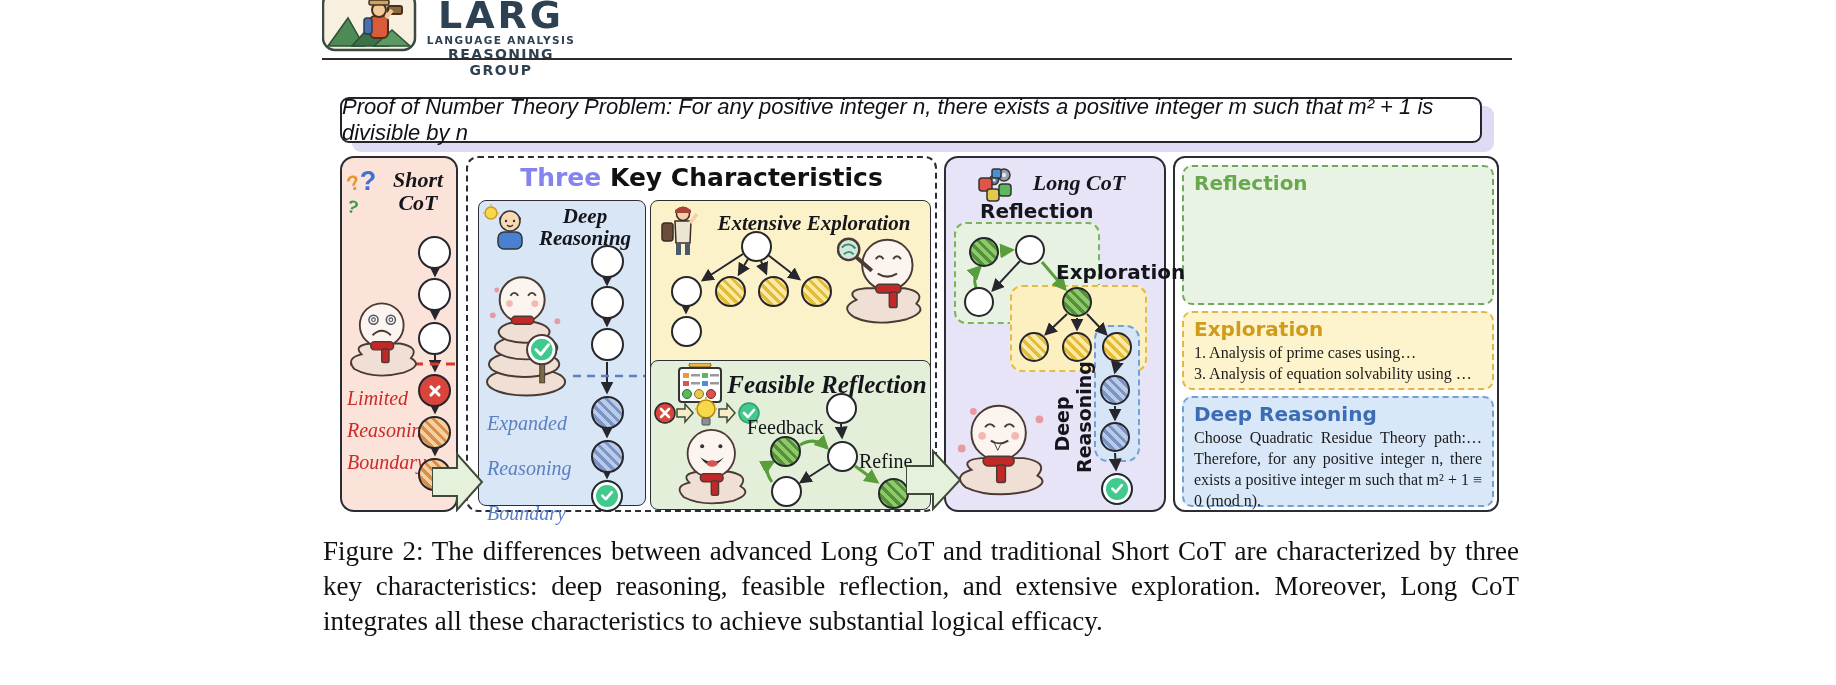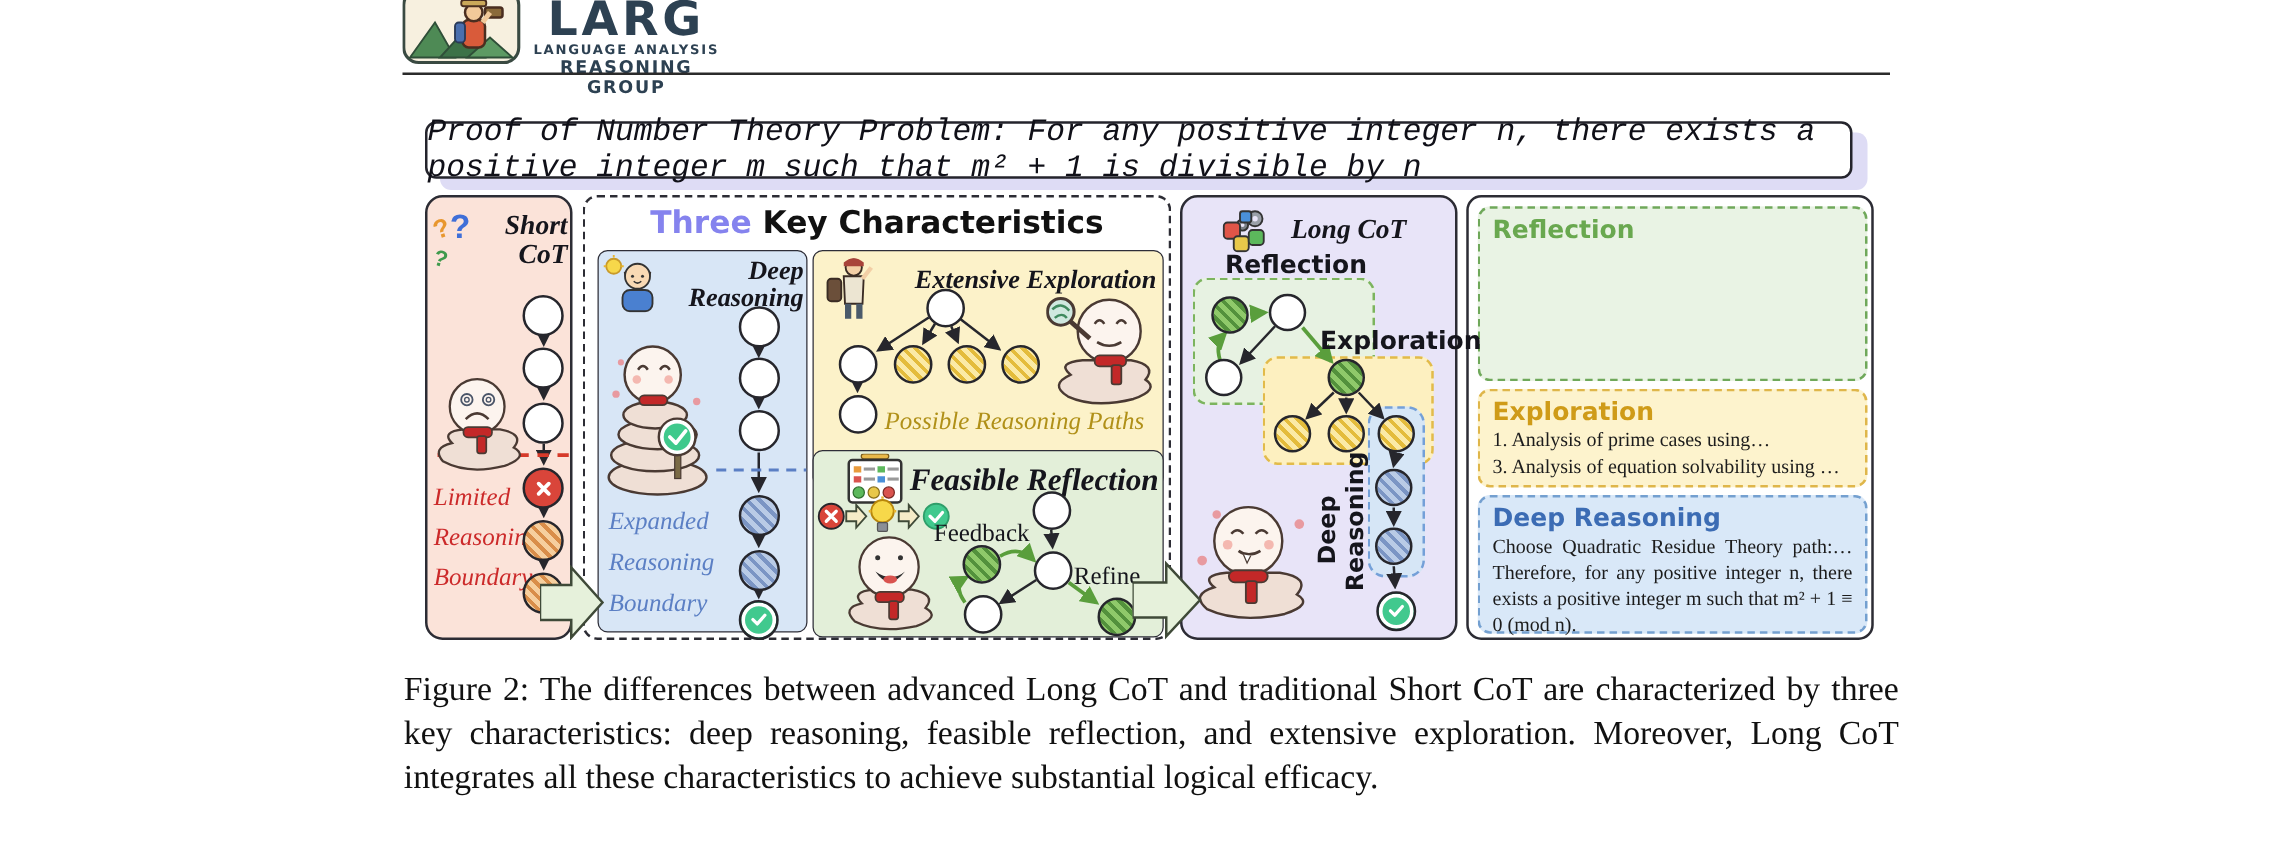--- a/index.html
+++ b/index.html
@@ -14,21 +14,21 @@
   .h-orange{background:repeating-linear-gradient(45deg,#d98e4a 0 3px,#f6cf9e 3px 7px)}
   .h-yellow{background:repeating-linear-gradient(45deg,#e4bc3c 0 3px,#fbeaa6 3px 7px)}
   .h-blue{background:repeating-linear-gradient(45deg,#7b95c4 0 3px,#b9cbe6 3px 7px)}
   .h-green{background:repeating-linear-gradient(45deg,#53913c 0 3px,#8fc96a 3px 7px)}
   .n-check{background:#41c98e;box-shadow:inset 0 0 0 3px #fff}
   .n-x{background:#d9453a}
   .node svg{width:62%;height:62%}
   .lb{stroke:#26262c;stroke-width:2;fill:none;marker-end:url(#ab)}
   .lg{stroke:#5a9e3c;stroke-width:3;fill:none;marker-end:url(#ag)}
   .serif-title{font-family:"Liberation Serif",serif;font-weight:bold;font-style:italic;
-    color:#15151c;line-height:1.05;text-align:right;position:absolute;z-index:4}
+    color:#15151c;line-height:1.05;text-align:center;position:absolute;z-index:4}
   .boundary{font-family:"Liberation Serif",serif;font-style:italic;font-size:20px;
     line-height:32px;position:absolute;z-index:4}
   .comic{font-family:"DejaVu Sans",sans-serif;font-weight:bold;position:absolute;z-index:4}
   .dt-box{position:absolute;border-radius:10px;padding:4px 10px 2px;z-index:2}
   .dt-title{font-family:"DejaVu Sans",sans-serif;font-weight:bold;font-size:20px;line-height:25px}
   .dt-body{font-family:"Liberation Serif",serif;font-size:16px;line-height:21px;
     color:#1c1c1c;text-align:justify}
   .dt-label{font-weight:bold;font-family:"Liberation Serif",serif}
   .figlabel{font-family:"Liberation Serif",serif;font-size:20px;color:#15151c;position:absolute;z-index:6}
 </style>
@@ -62,21 +62,21 @@
   <div class="abs" style="left:104px;top:-4px;width:150px;text-align:center">
     <div style="font-family:'DejaVu Sans',sans-serif;font-weight:bold;font-size:38px;letter-spacing:3px;color:#2d4152;line-height:38px">LARG</div>
     <div style="font-family:'DejaVu Sans',sans-serif;font-weight:bold;font-size:10.5px;letter-spacing:1.4px;color:#2d4152">LANGUAGE ANALYSIS</div>
     <div style="font-family:'DejaVu Sans',sans-serif;font-weight:bold;font-size:14px;letter-spacing:1.4px;color:#2d4152">REASONING GROUP</div>
   </div>
 </div>
 
 <div class="abs" style="left:322px;top:58px;width:1190px;height:2px;background:#2b2b2b"></div>
 
 <div class="abs" style="left:340px;top:97px;width:1142px;height:46px;background:#fff;border:2.5px solid #24242c;border-radius:9px;box-shadow:12px 9px 0 #dedcf5;display:flex;align-items:center;justify-content:center;z-index:2">
-  <span style="font-family:Liberation Mono, monospace;font-style:italic;font-size:25px;color:#101018">Proof of Number Theory Problem: For any positive integer n, there exists a positive integer m such that m² + 1 is divisible by n</span>
+  <span style="font-family:Liberation Sans, sans-serif;font-style:italic;font-size:22px;color:#101018">Proof of Number Theory Problem: For any positive integer n, there exists a positive integer m such that m² + 1 is divisible by n</span>
 </div>
 
 <div class="panel" style="left:340px;top:156px;width:118px;height:356px;background:#fbe3d9">
   <svg class="ov" width="118" height="356">
     <line class="lb" x1="93" y1="111" x2="93" y2="117"></line>
     <line class="lb" x1="93" y1="154" x2="93" y2="160"></line>
     <line class="lb" x1="93" y1="197" x2="93" y2="212"></line>
     <line class="lb" x1="93" y1="250" x2="93" y2="254"></line>
     <line class="lb" x1="93" y1="292" x2="93" y2="296"></line>
     <line x1="8" y1="206" x2="117" y2="206" stroke="#d63a2a" stroke-width="3" stroke-dasharray="9 7"></line>
@@ -153,21 +153,21 @@
         <circle cx="51" cy="42" r="3.5" fill="#f4b8b0"></circle>
       <rect x="27" y="55" width="23" height="8" rx="4" fill="#c32828" stroke="#4a3a33" stroke-width="1.5"></rect>
       <rect x="56" y="97" width="5" height="26" fill="#7a6a45" stroke="#4a3a33" stroke-width="1"></rect>
       <circle cx="58" cy="89" r="15" fill="#fff" stroke="#4a3a33" stroke-width="2"></circle>
       <circle cx="58" cy="89" r="11" fill="#3fc98c"></circle>
       <path d="M52 89 L57 94 L65 84" stroke="#fff" stroke-width="3" fill="none" stroke-linecap="round" stroke-linejoin="round"></path>
       <circle cx="8" cy="54" r="3" fill="#e89aa0"></circle>
         <circle cx="74" cy="60" r="3" fill="#e89aa0"></circle>
         <circle cx="12" cy="28" r="2.5" fill="#e89aa0"></circle>
     </svg>
-    <div class="boundary" style="left:8px;top:200px;width:104px;line-height:33px;color:#5b7fc4">Expanded Reasoning Boundary</div>
+    <div class="boundary" style="left:8px;top:200px;width:104px;line-height:45px;color:#5b7fc4">Expanded Reasoning Boundary</div>
     <div class="node" style="left:112px;top:44px"></div>
     <div class="node" style="left:112px;top:85px"></div>
     <div class="node" style="left:112px;top:127px"></div>
     <div class="node h-blue" style="left:112px;top:195px"></div>
     <div class="node h-blue" style="left:112px;top:239px"></div>
     <div class="node n-check" style="left:112px;top:279px;width:32px;height:32px">
         <svg viewBox="0 0 20 20">
           <path d="M5 10l4 4 7-8" stroke="#fff" stroke-width="3" fill="none" stroke-linecap="round" stroke-linejoin="round"></path>
         </svg>
       </div>
@@ -196,21 +196,20 @@
       <circle cx="52" cy="38" r="26" fill="#fcf4ee" stroke="#4a3a33" stroke-width="2"></circle>
       <path d="M40 32 Q44 26 48 32" stroke="#4a3a33" stroke-width="2" fill="none"></path>
       <path d="M58 32 Q62 26 66 32" stroke="#4a3a33" stroke-width="2" fill="none"></path>
       <path d="M42 47 Q52 53 62 47" stroke="#4a3a33" stroke-width="2.2" fill="none"></path>
       <circle cx="12" cy="22" r="11" fill="#cfe8df" stroke="#4a3a33" stroke-width="2.5"></circle>
       <path d="M5 20 Q12 13 19 21 M7 27 Q13 22 17 27" stroke="#3f8a5f" stroke-width="2" fill="none"></path>
       <line x1="20" y1="30" x2="36" y2="44" stroke="#4a3a33" stroke-width="4"></line>
       <rect x="40" y="58" width="26" height="9" rx="4" fill="#c32828" stroke="#4a3a33" stroke-width="1.5"></rect>
       <rect x="54" y="66" width="8" height="16" rx="2" fill="#c32828" stroke="#4a3a33" stroke-width="1.5"></rect>
     </svg>
-    <div class="boundary" style="left:48px;top:120px;width:225px;text-align:center;color:#b09018">Possible Reasoning Paths</div>
     <div class="node" style="left:90px;top:30px;width:31px;height:31px"></div>
     <div class="node" style="left:20px;top:75px;width:31px;height:31px"></div>
     <div class="node h-yellow" style="left:64px;top:75px;width:31px;height:31px"></div>
     <div class="node h-yellow" style="left:107px;top:75px;width:31px;height:31px"></div>
     <div class="node h-yellow" style="left:150px;top:75px;width:31px;height:31px"></div>
     <div class="node" style="left:20px;top:115px;width:31px;height:31px"></div>
   </div>
 
   <div class="abs" style="left:182px;top:202px;width:281px;height:150px;background:#e3efd9;border:1.8px solid #2e2e38;border-radius:8px">
     <svg class="ov" width="281" height="150">

